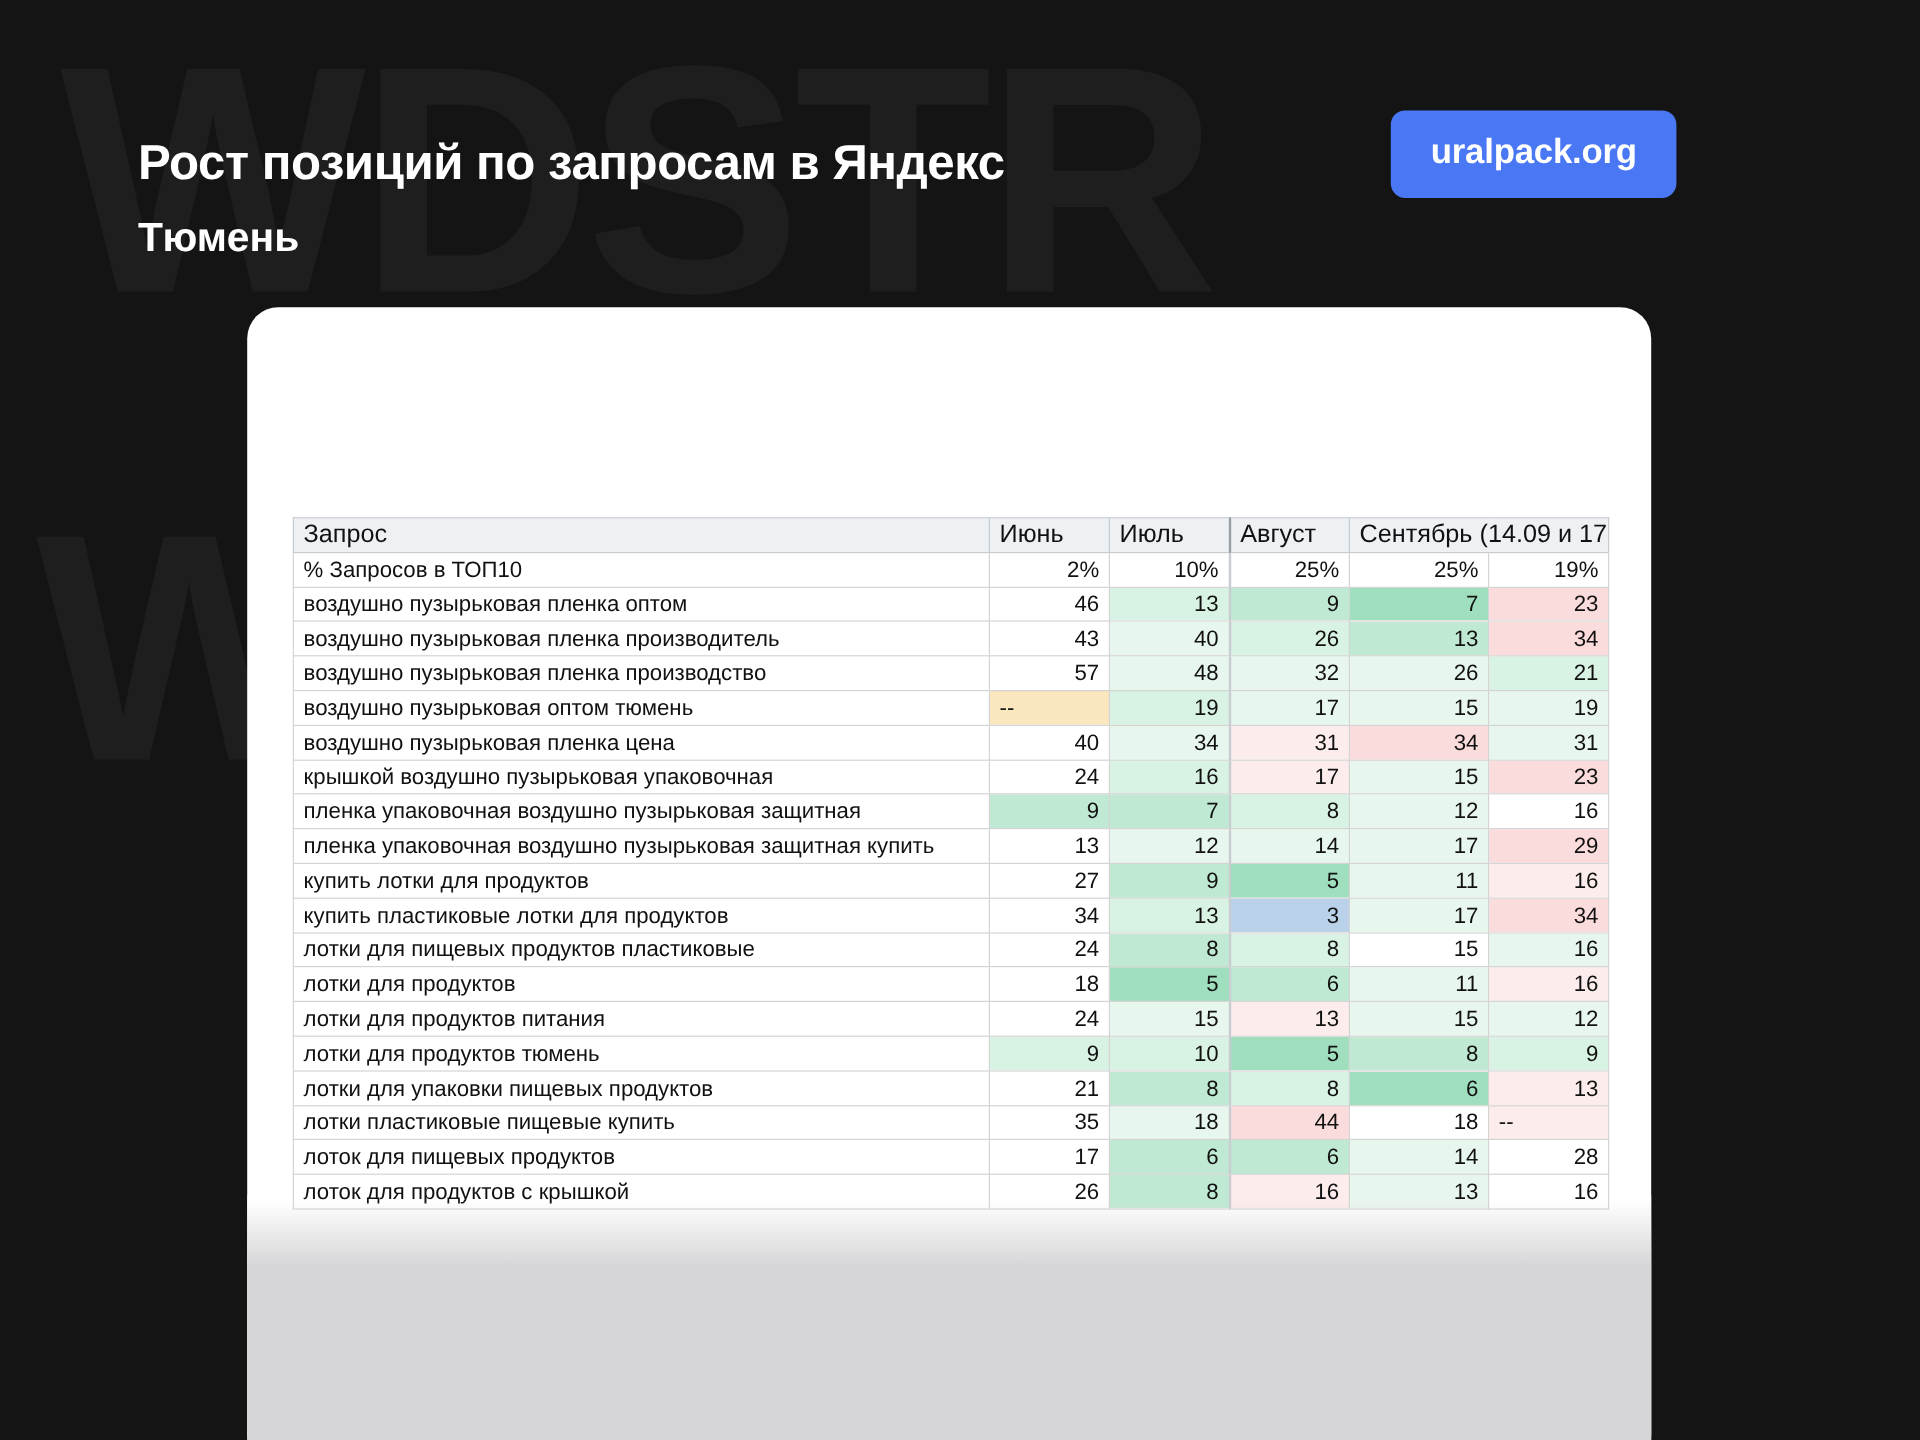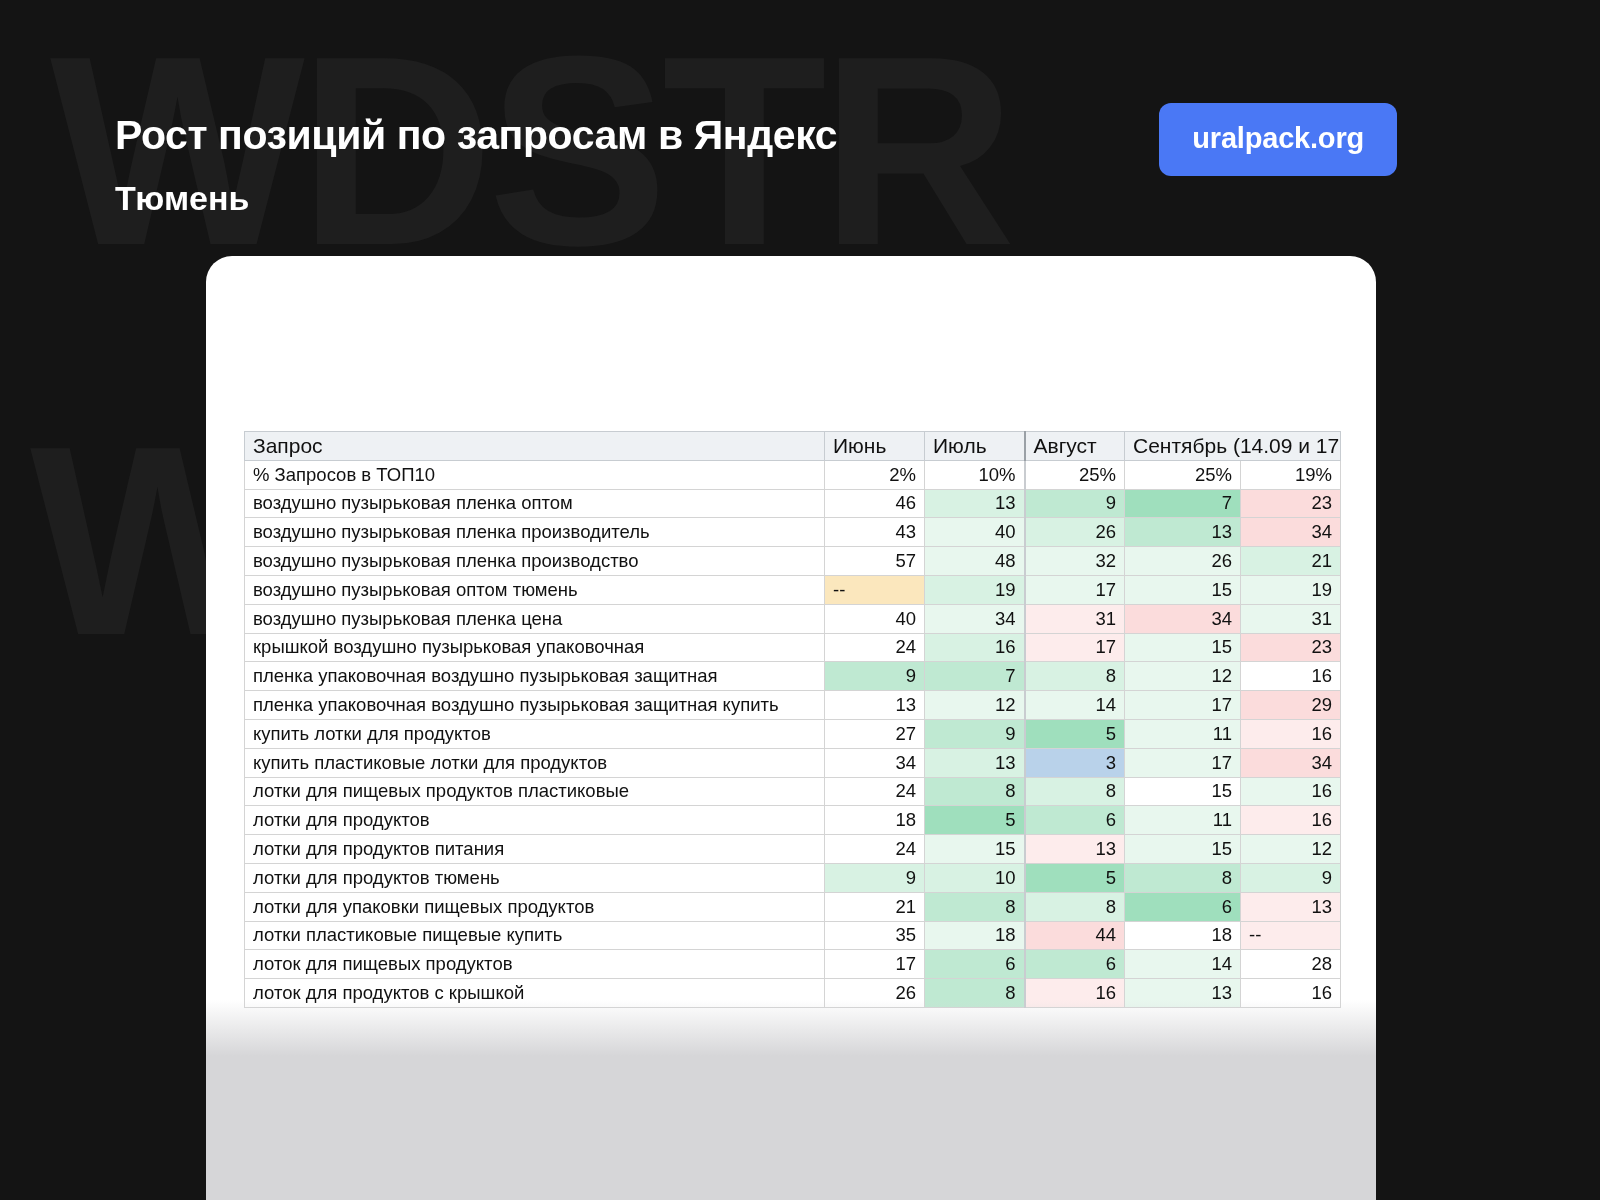--- a/index.html
+++ b/index.html
@@ -44,21 +44,21 @@
   }
   .header h2 {
     color: #ffffff;
     font-size: 34px;
     font-weight: 700;
     margin-top: 20px;
   }
 
   .badge {
     position: absolute;
-    right: 63px; top: 103px;
+    right: 63px; top: 92px;
     background: #4a78f5;
     color: #ffffff;
     font-size: 29px;
     font-weight: 700;
     border-radius: 12px;
     padding: 19px 33px 21px 33px;
     z-index: 5;
     letter-spacing: -0.2px;
   }
 

